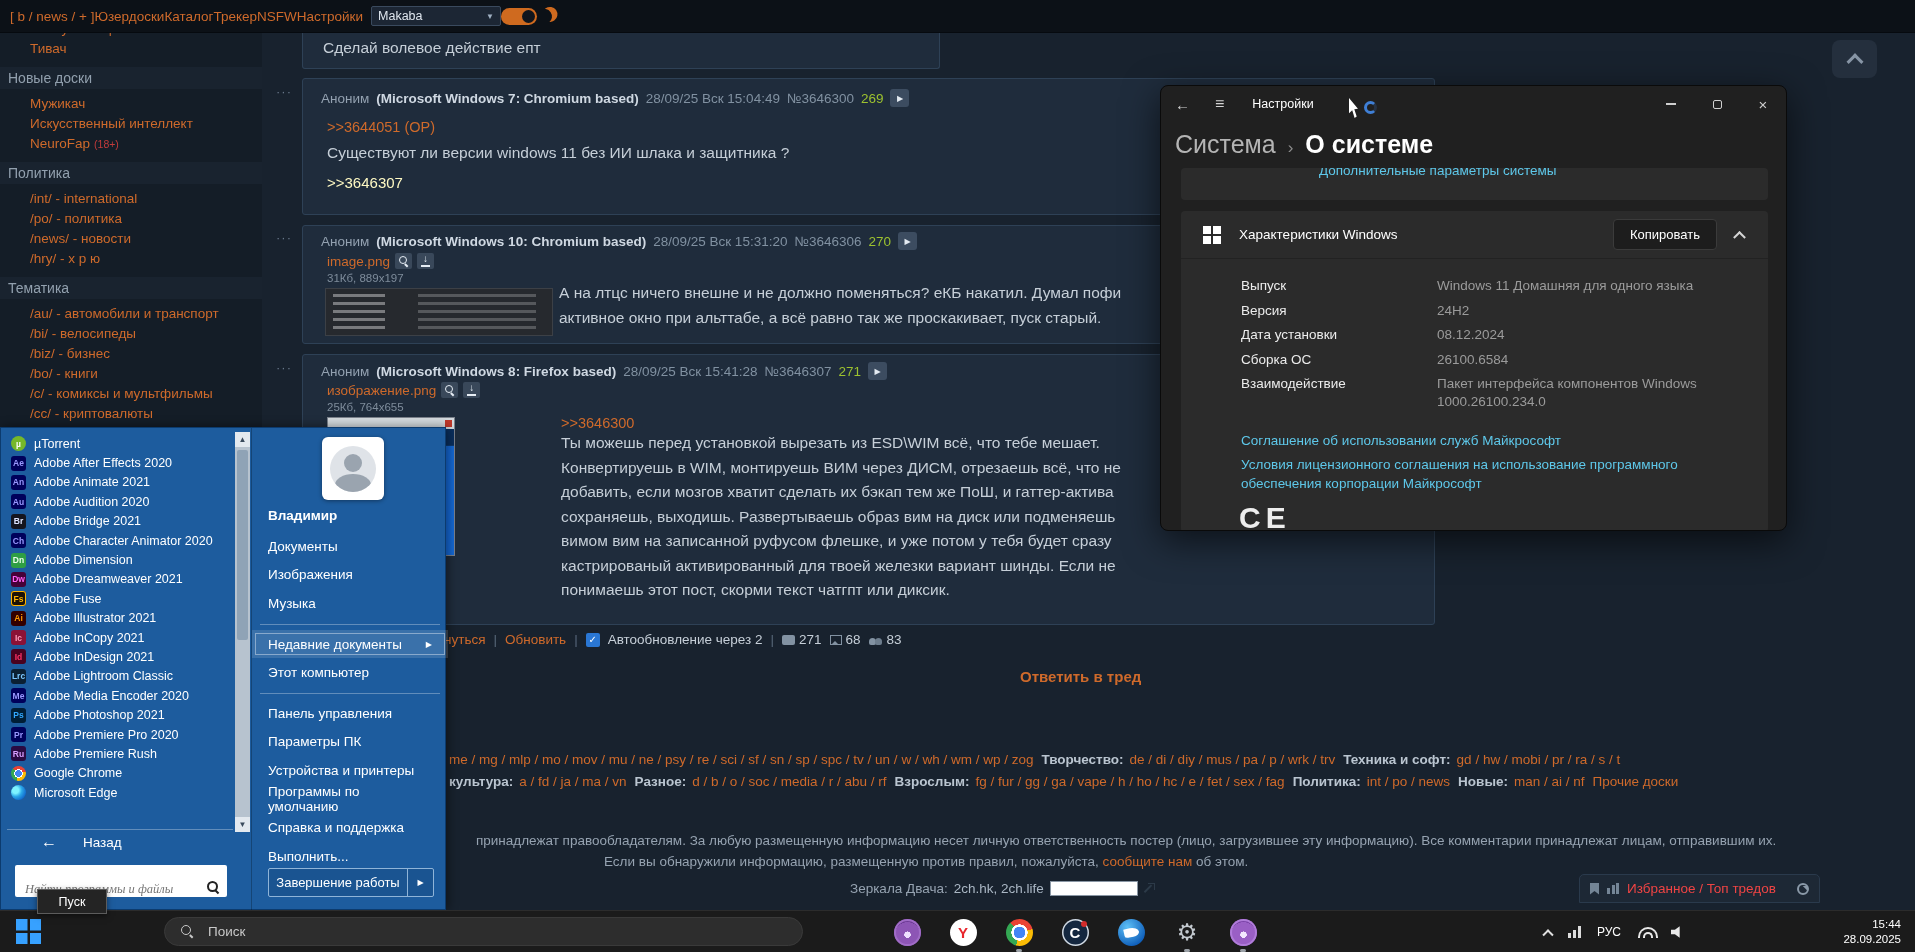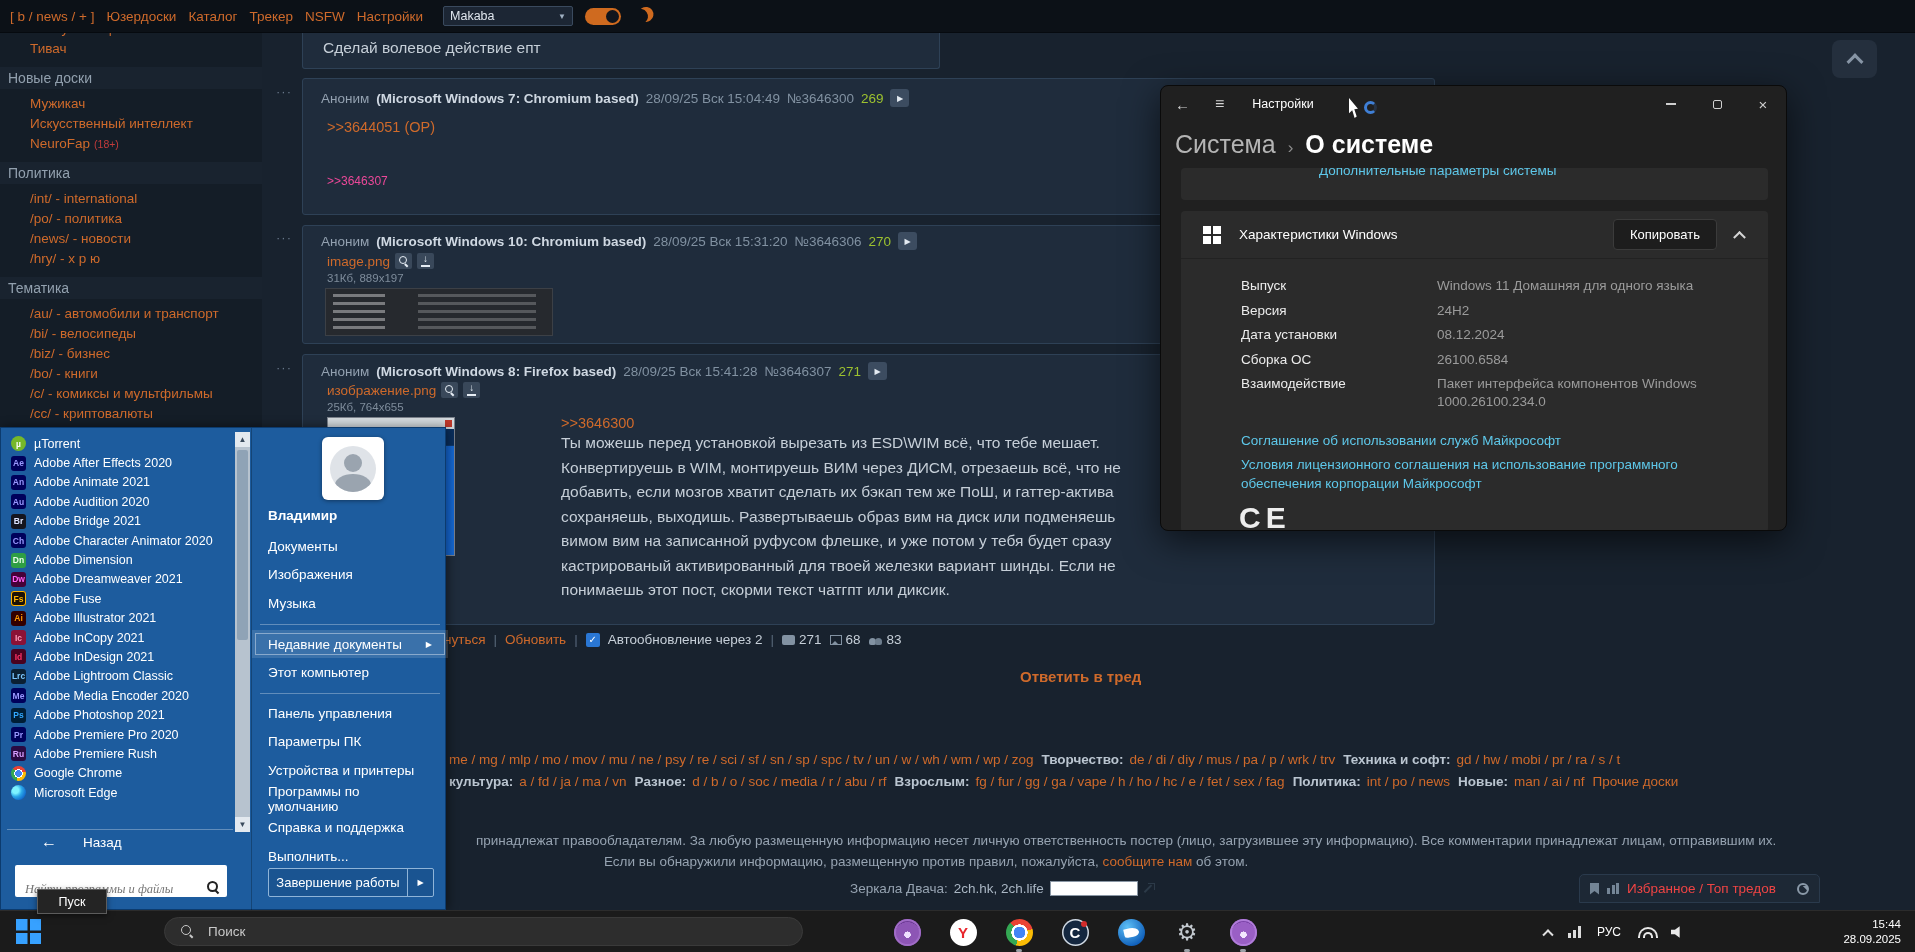--- a/index.html
+++ b/index.html
@@ -2,21 +2,21 @@
 <html><head>
 <meta charset="utf-8">
 <style>
   html,body{margin:0;padding:0;background:#000;}
   *{box-sizing:border-box;}
   .screen{position:relative;width:1915px;height:952px;overflow:hidden;
           font-family:"Liberation Sans","DejaVu Sans",sans-serif;background:#18222e;}
 
   
   .topbar{position:absolute;left:0;top:0;width:1915px;height:27px;background:#0c1117;
-          border-bottom:1px solid #060a0f;display:flex;align-items:center;gap:12px;
+          border-bottom:1px solid #060a0f;display:flex;align-items:center;
           padding:16px 10px;z-index:4;}
   .tb-boards{color:#cf6a2b;font-size:13.5px;}
   .tb-link{color:#cf6a2b;font-size:13.5px;cursor:pointer;}
   .tb-select{margin-left:8px;width:130px;height:20px;background:#1c2634;border:1px solid #3a4a5e;
              border-radius:2px;color:#dfe6ee;font-size:12.5px;display:flex;align-items:center;
              justify-content:space-between;padding:0 6px;}
   .tb-select .caret{font-size:8px;color:#9fb0c2;}
   .toggle{width:36px;height:17px;border-radius:9px;background:#cf6a1f;position:relative;}
   .toggle::after{content:"";position:absolute;right:2px;top:2px;width:13px;height:13px;border-radius:50%;background:#10151d;}
   .moon{width:15px;height:15px;border-radius:50%;box-shadow:5px -3px 0 0 #cf6a1f;transform:rotate(10deg);}
@@ -36,21 +36,21 @@
   .post-dots::before{content:"···";}
   .phead{display:flex;align-items:center;gap:7px;font-size:13.5px;white-space:nowrap;}
   .p-name{color:#93a1b0;}
   .p-ua{color:#cfd8e2;font-weight:bold;}
   .p-date,.p-num{color:#8191a1;}
   .p-ord{color:#9dc22f;}
   .expand-btn{width:19px;height:18px;background:#3c4c60;border-radius:3px;display:flex;align-items:center;justify-content:center;cursor:pointer;}
   .expand-btn::before{content:"▶";font-size:8px;color:#e4ebf2;}
   .p-reply{color:#cf6a2b;font-size:14.5px;cursor:pointer;}
   .p-text{color:#c6cfd8;font-size:15.5px;line-height:24.5px;}
-  .p-backlink{color:#ec4899;font-size:12px;cursor:pointer;}
+  .p-backlink{color:#fef9c3;font-size:15px;cursor:pointer;}
   .filelink{color:#cf6a2b;font-size:13.5px;cursor:pointer;}
   .filemeta{color:#7e8c9b;font-size:11.5px;}
   .fico{width:17px;height:16px;background:#39485a;border-radius:2px;display:inline-flex;align-items:center;justify-content:center;position:relative;cursor:pointer;}
   .mag{position:relative;width:10px;height:10px;color:#e6edf4;}
   .mag::before{content:"";position:absolute;left:0;top:0;width:6px;height:6px;border:1.6px solid currentColor;border-radius:50%;}
   .mag::after{content:"";position:absolute;left:6.5px;top:6.5px;width:4px;height:1.6px;background:currentColor;transform:rotate(45deg);transform-origin:0 50%;}
   .dl::before{content:"↓";color:#e6edf4;font-size:10px;position:absolute;top:0px;}
   .dl::after{content:"";position:absolute;bottom:2.5px;left:4px;right:4px;height:1.5px;background:#e6edf4;}
 
   .thumb270{position:absolute;width:228px;height:48px;background:#26292e;border:1px solid #3c4046;}
@@ -357,20 +357,21 @@
   <div class="post-block" style="left:302px;top:78px;width:1133px;height:137px;">
     <div class="phead" style="position:absolute;left:18px;top:10px;">
       <span class="p-name">Аноним</span>
       <span class="p-ua">(Microsoft Windows 7: Chromium based)</span>
       <span class="p-date">28/09/25 Вск 15:04:49</span>
       <span class="p-num">№3646300</span>
       <span class="p-ord">269</span>
       <span class="expand-btn"></span>
     </div>
     <div class="p-reply" style="position:absolute;left:24px;top:40px;">&gt;&gt;3644051 (OP)</div>
+    <div class="p-text" style="position:absolute;left:24px;top:62px;">Существуют ли версии windows 11 без ИИ шлака и защитника ?</div>
     <div class="p-backlink" style="position:absolute;left:24px;top:95px;">&gt;&gt;3646307</div>
   </div>
 
   <span class="post-dots" style="left:276px;top:230px;"></span>
   <div class="post-block" style="left:302px;top:225px;width:1133px;height:119px;">
     <div class="phead" style="position:absolute;left:18px;top:6px;">
       <span class="p-name">Аноним</span>
       <span class="p-ua">(Microsoft Windows 10: Chromium based)</span>
       <span class="p-date">28/09/25 Вск 15:31:20</span>
       <span class="p-num">№3646306</span>
@@ -382,20 +383,25 @@
       <span class="fico">
           <span class="mag"></span>
         </span>
       <span class="fico dl"></span>
     </div>
     <div class="filemeta" style="position:absolute;left:24px;top:46px;">31Кб, 889x197</div>
     <div class="thumb270" style="left:22px;top:62px;">
       <span class="tcol1"></span>
         <span class="tcol2"></span>
     </div>
+    <div style="position:absolute;left:256px;top:55px;">
+
+    <div class="p-text">А на лтцс ничего внешне и не должно поменяться? еКБ накатил. Думал пофи</div>
+        <div class="p-text">активное окно при альттабе, а всё равно так же проскакивает, пуск старый.</div>
+      </div>
   </div>
 
   <span class="post-dots" style="left:276px;top:360px;"></span>
   <div class="post-block" style="left:302px;top:354px;width:1133px;height:271px;">
     <div class="phead" style="position:absolute;left:18px;top:7px;">
       <span class="p-name">Аноним</span>
       <span class="p-ua">(Microsoft Windows 8: Firefox based)</span>
       <span class="p-date">28/09/25 Вск 15:41:28</span>
       <span class="p-num">№3646307</span>
       <span class="p-ord">271</span>

